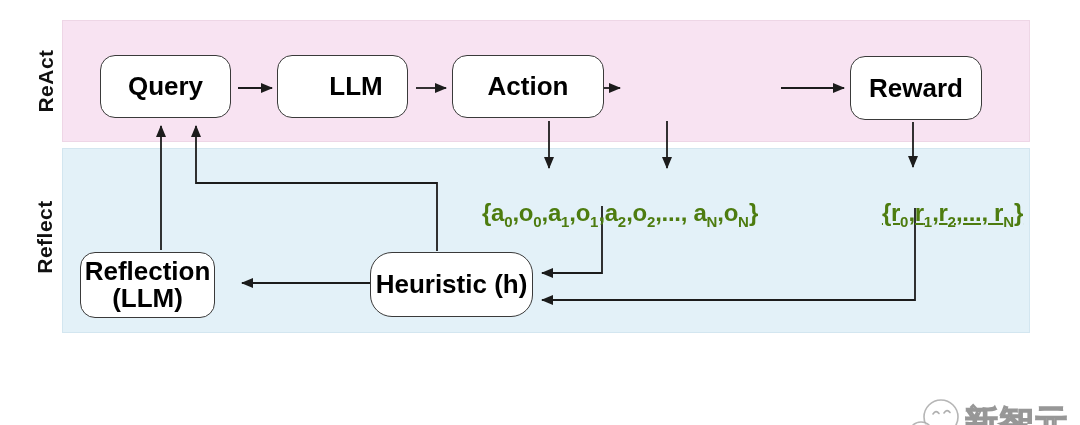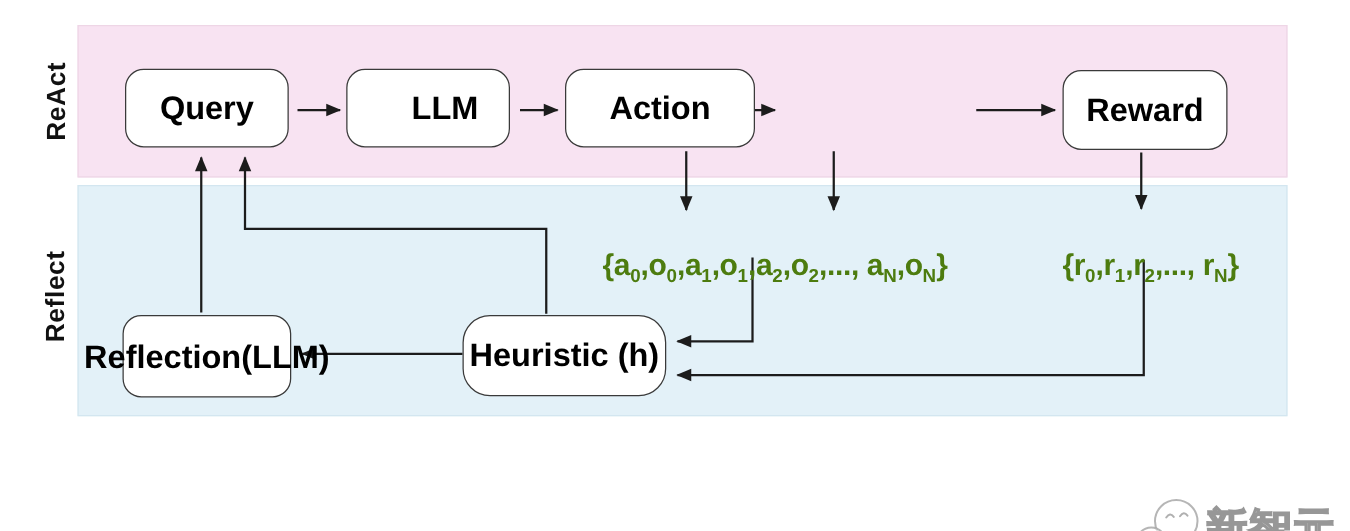--- a/index.html
+++ b/index.html
@@ -28,31 +28,31 @@
     position:absolute; background:#ffffff; border:1.6px solid #3a3a3a;
     border-radius:15px; display:flex; align-items:center; justify-content:center;
     font-weight:700; font-size:26px; color:#000; text-align:center;
   }
   #node-query       { left:100px; top:55px;  width:131px; height:63px; }
   #node-llm         { left:277px; top:55px;  width:131px; height:63px;padding-left:27px; }
   #node-action      { left:452px; top:55px;  width:152px; height:63px; }
   #node-environment { left:625px; top:55px;  width:150px; height:63px; }
   #node-reward      { left:850px; top:56px;  width:132px; height:64px; }
   #node-heuristic   { left:370px; top:252px; width:163px; height:65px;border-radius:22px; }
-  #node-reflection  { left:98px;  top:252px; width:135px; height:66px;
-                      line-height:27px; }
+  #node-reflection  { left:80px;  top:252px; width:135px; height:66px;
+                      flex-direction:column; line-height:27px; }
 
   
   .traj {
     position:absolute; top:171px; font-weight:700; font-size:24px;
     color:#4d7c0f; text-align:center; white-space:nowrap; letter-spacing:-0.3px;margin-top:28px;
   }
   .traj sub { font-size:15px; line-height:0; letter-spacing:0; }
   #a-traj { left:455px; width:330px; }
-  #r-traj { left:828px; width:185px; }
+  #r-traj { left:860px; width:185px;text-decoration:underline; }
 
   
   svg.wires { position:absolute; left:0; top:0; pointer-events:none; }
   .wire { stroke:#1c1c1c; stroke-width:1.8; fill:none; }
 
   
   .caption {
     position:absolute; left:14px; top:357px;
     font-family:"Liberation Serif","DejaVu Serif",serif;
     font-size:22.5px; line-height:29.5px; color:#0c0c0c; white-space:nowrap;

